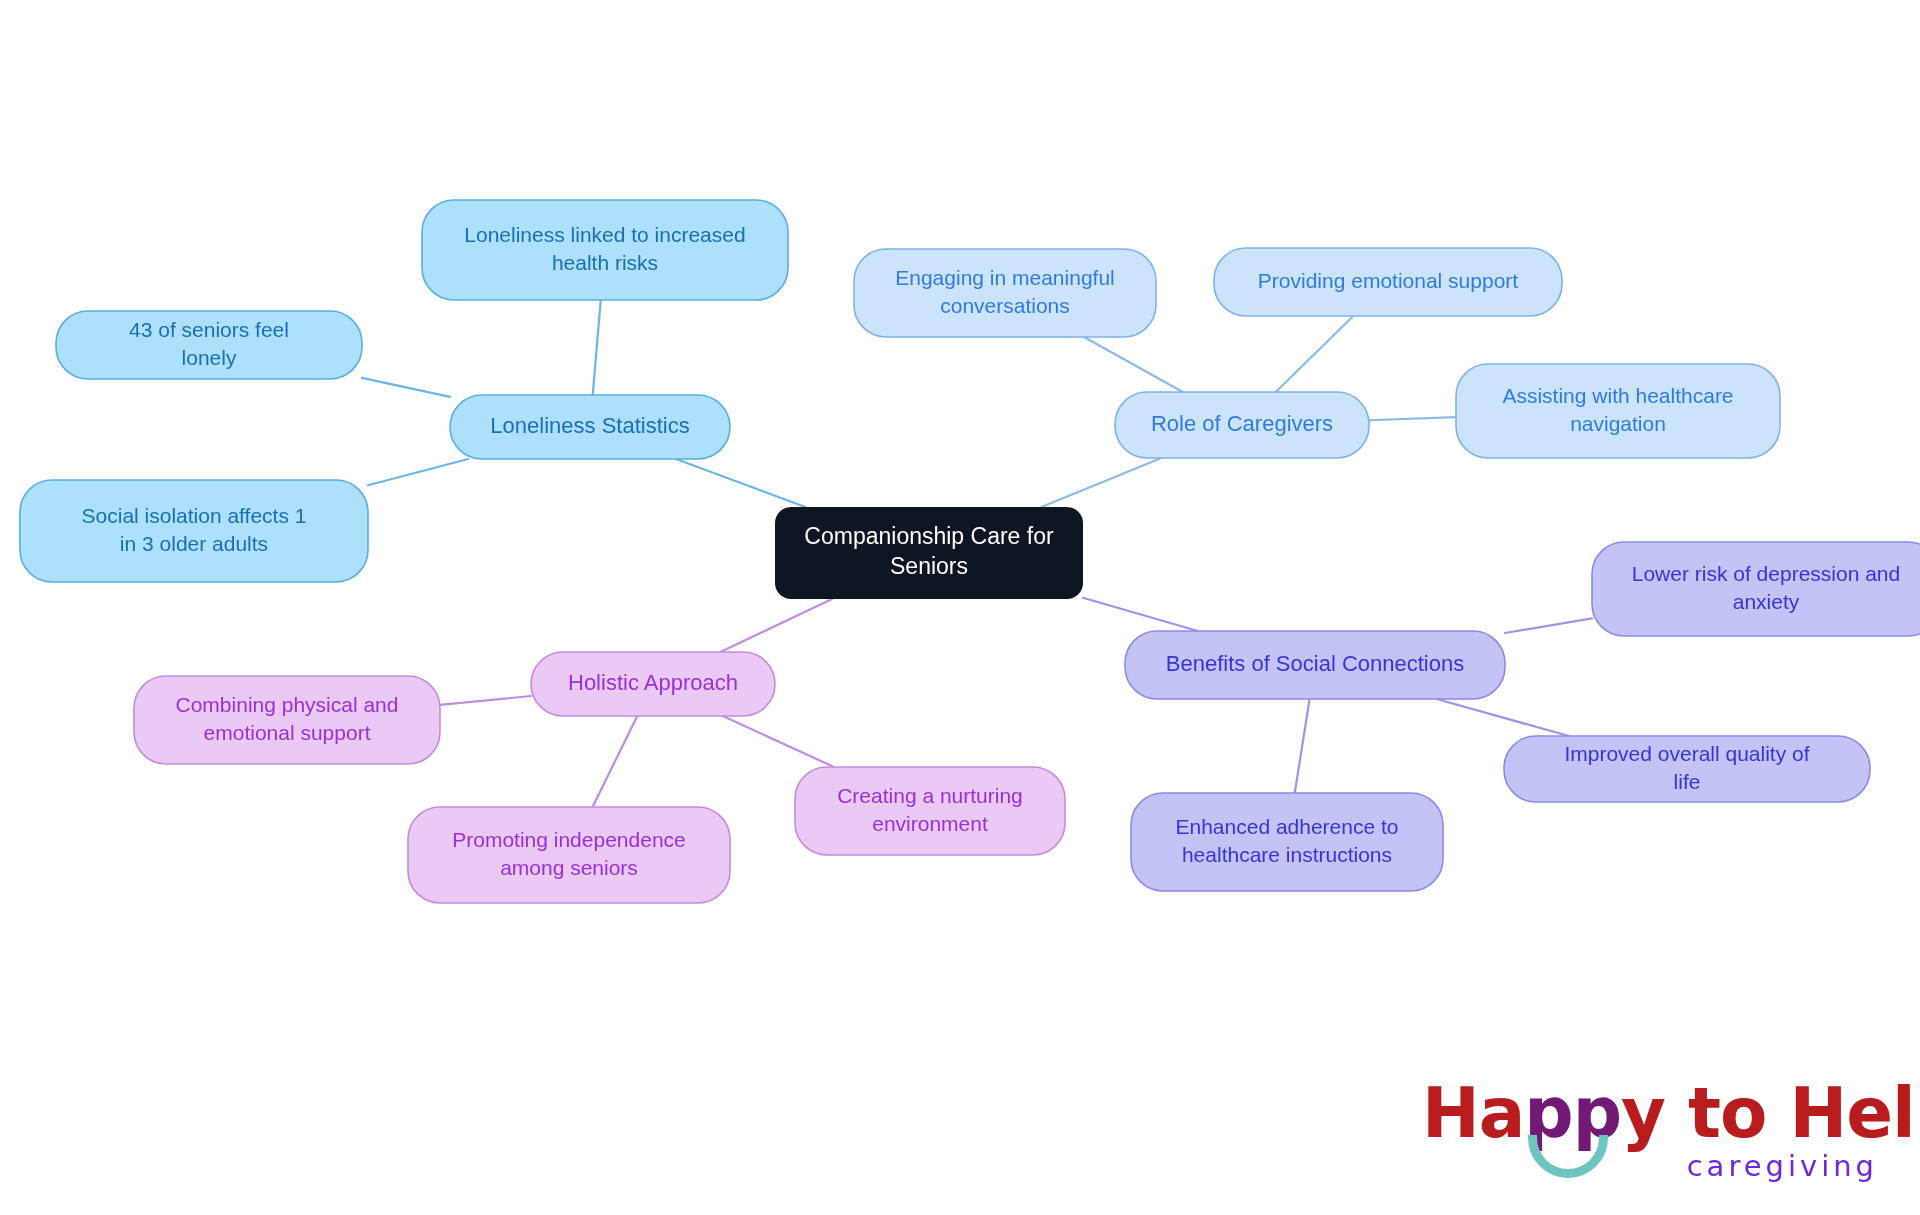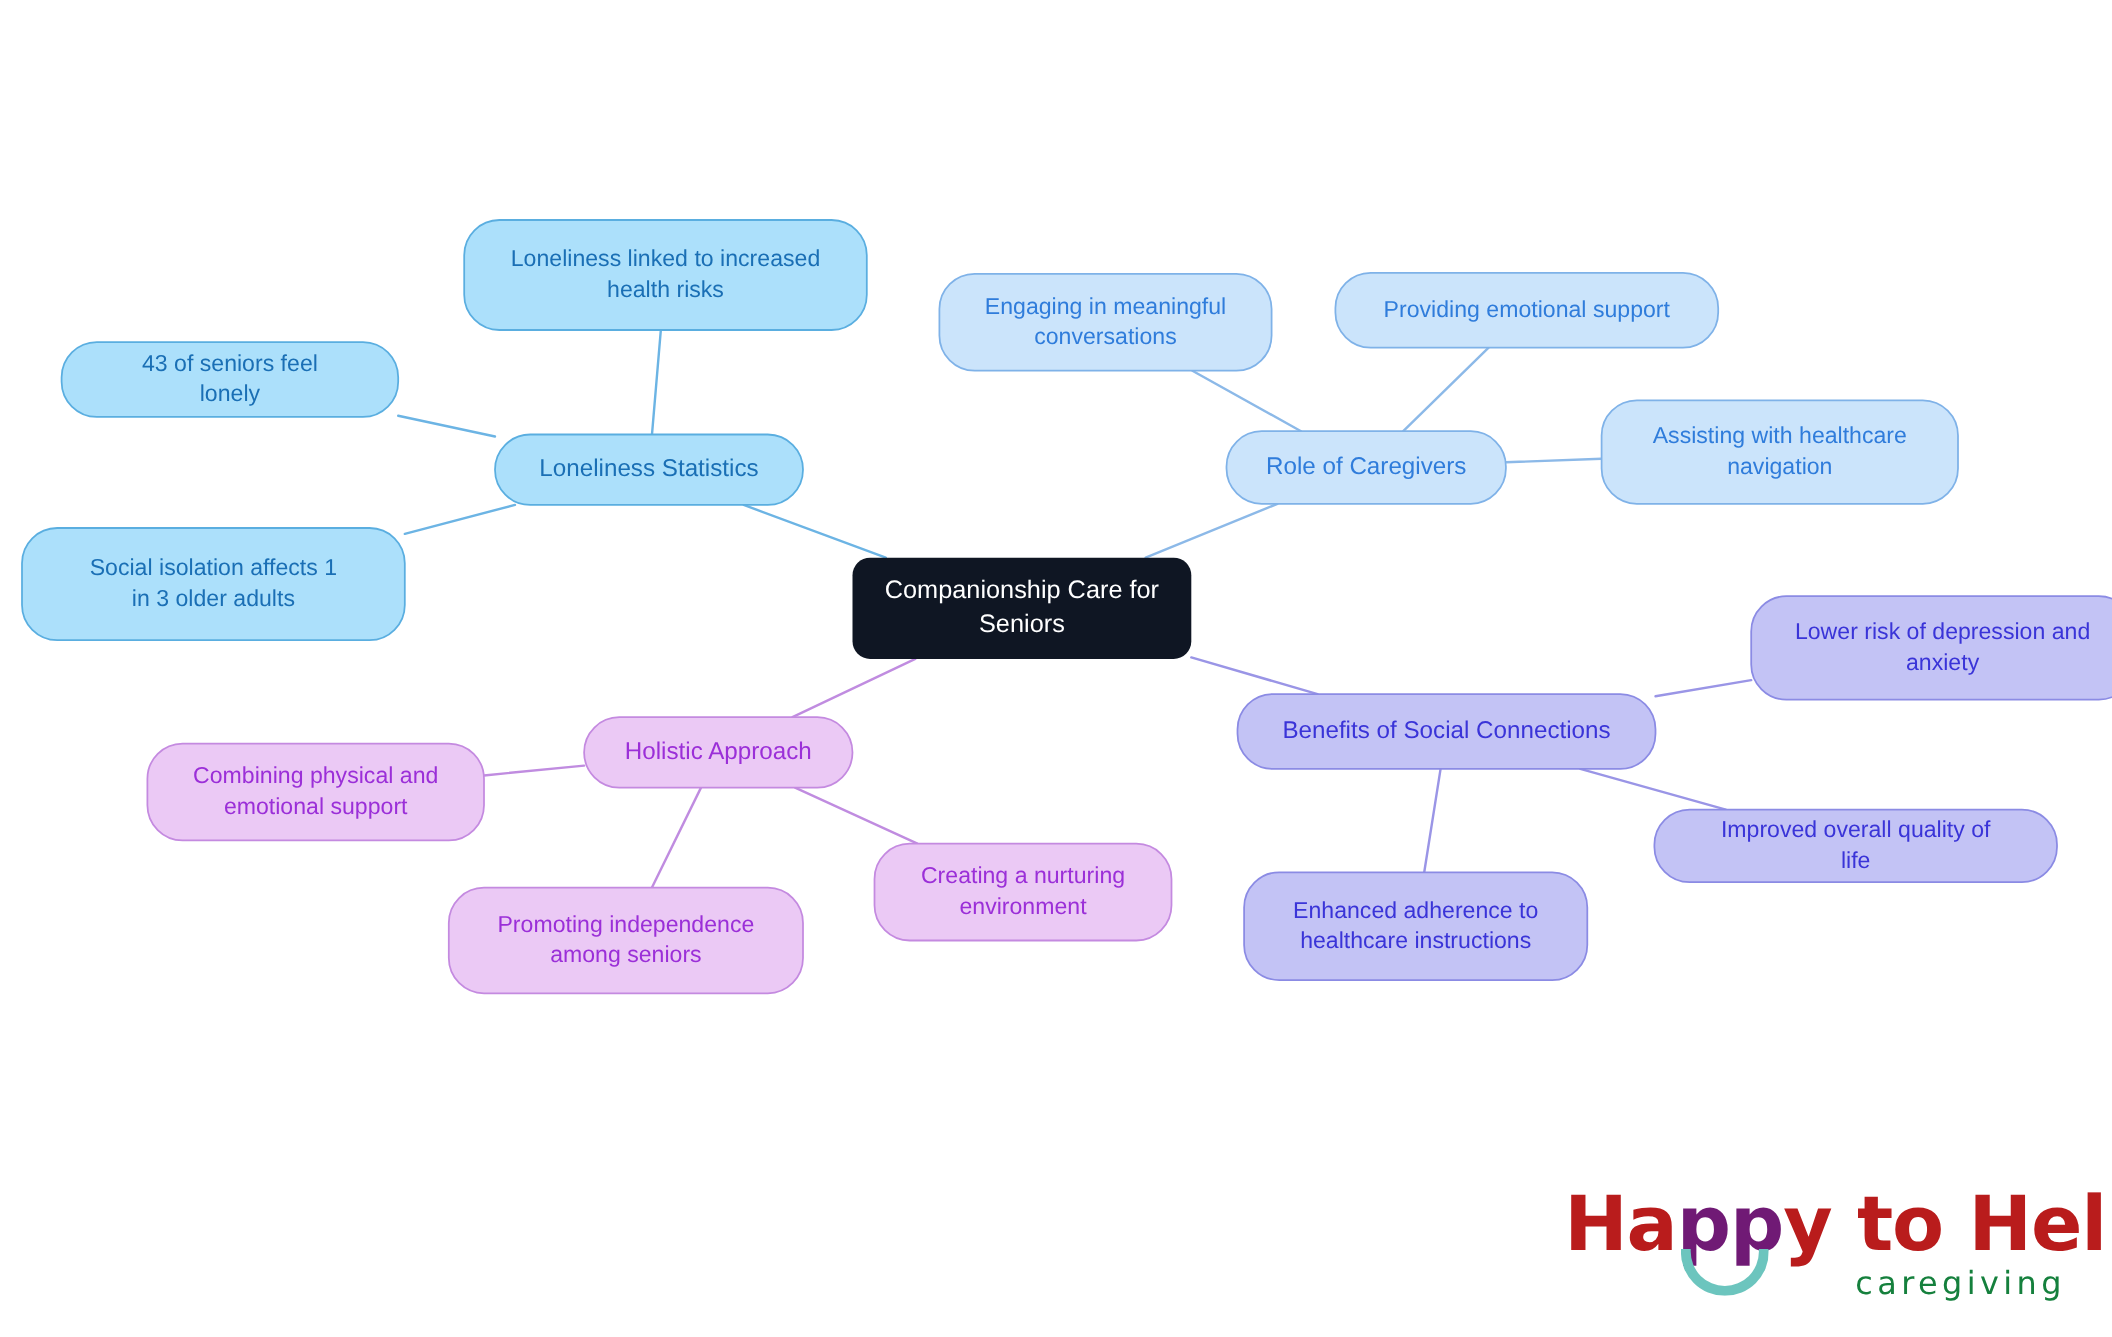--- a/index.html
+++ b/index.html
@@ -77,21 +77,21 @@
     border-top: none;
     border-radius: 0 0 40px 40px;
   }
   .logo-sub {
     position: absolute;
     right: 4px;
     top: 76px;
     font-family: "DejaVu Sans", sans-serif;
     font-size: 29px;
     letter-spacing: 4px;
-    color: #15803d;
+    color: #6d28d9;
     white-space: nowrap;
   }
 </style>
 </head>
 <body>
 
 <div id="canvas">
 
   <svg id="mindmap" viewBox="0 0 1920 1215">
     <g id="edges-layer">

